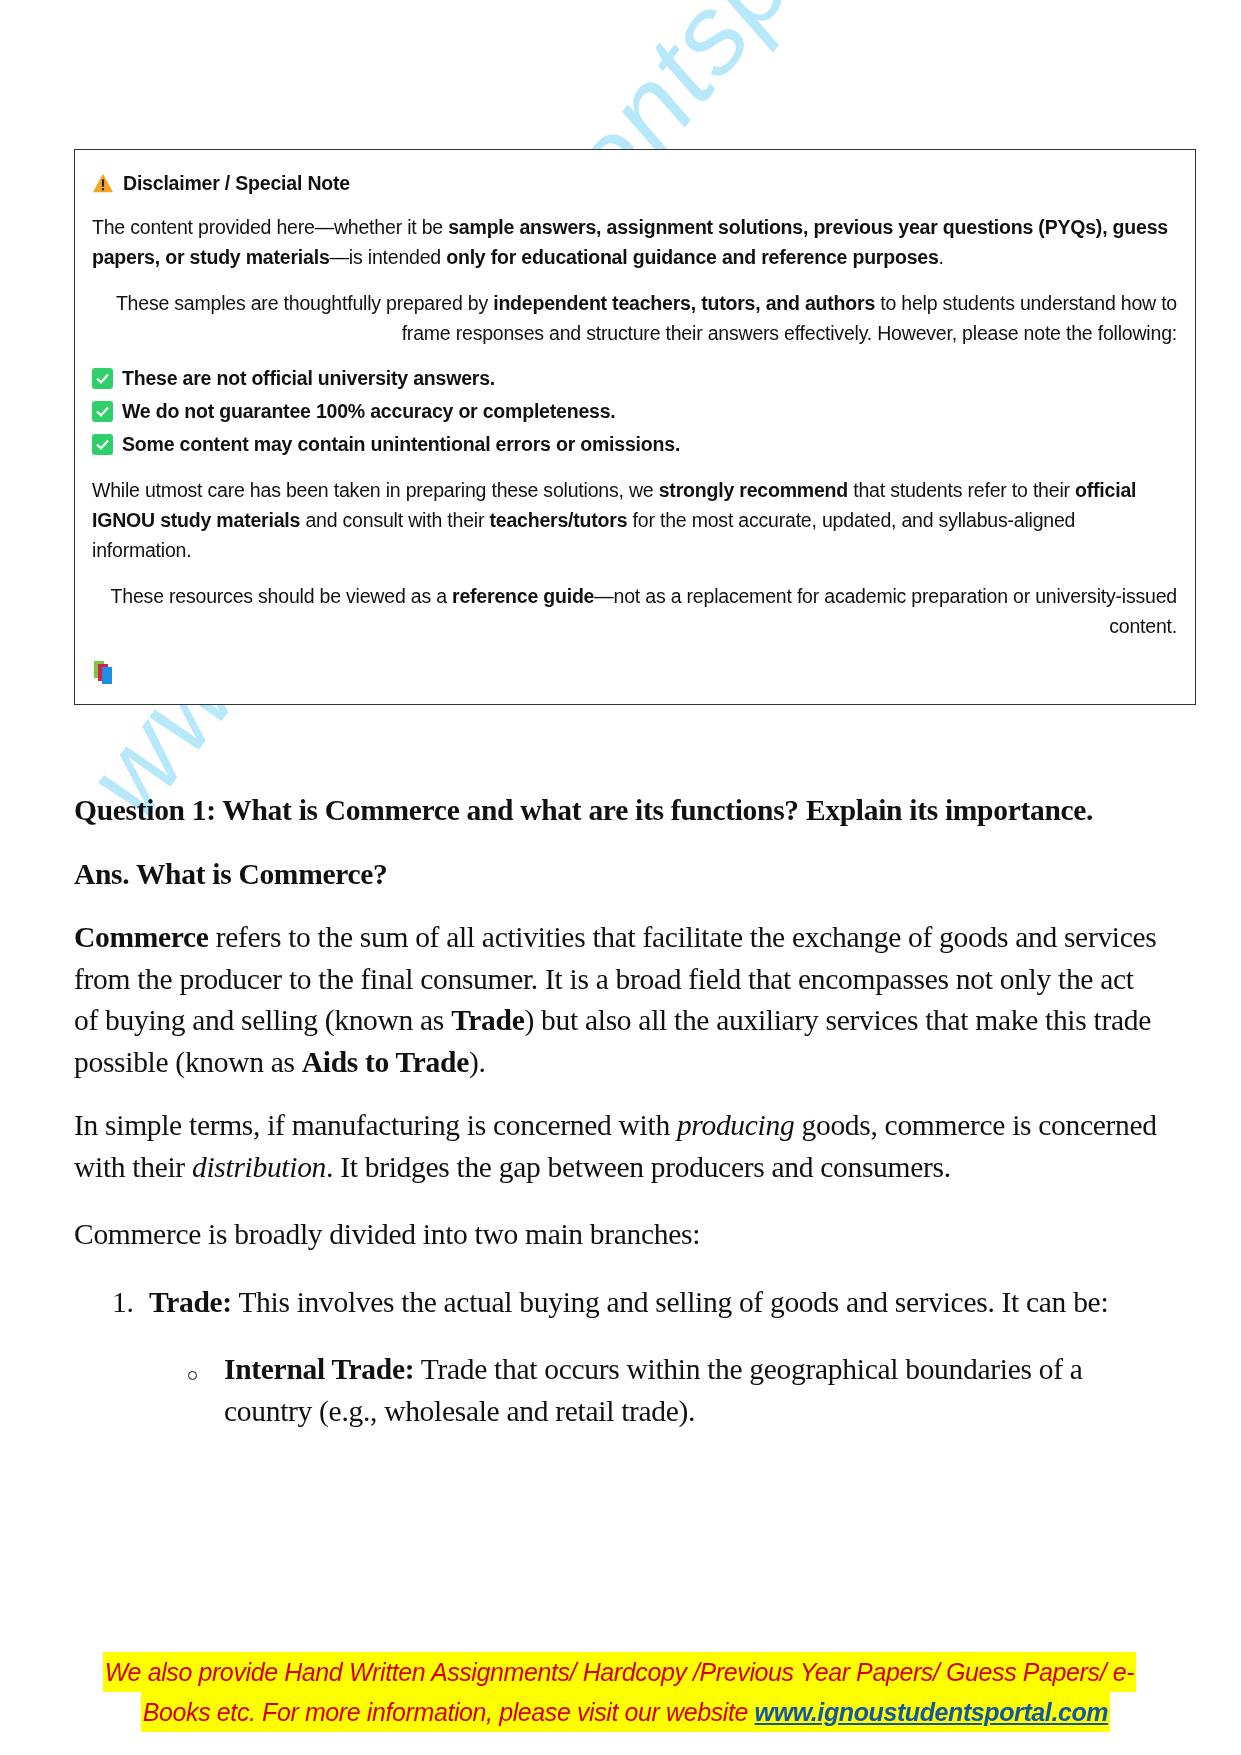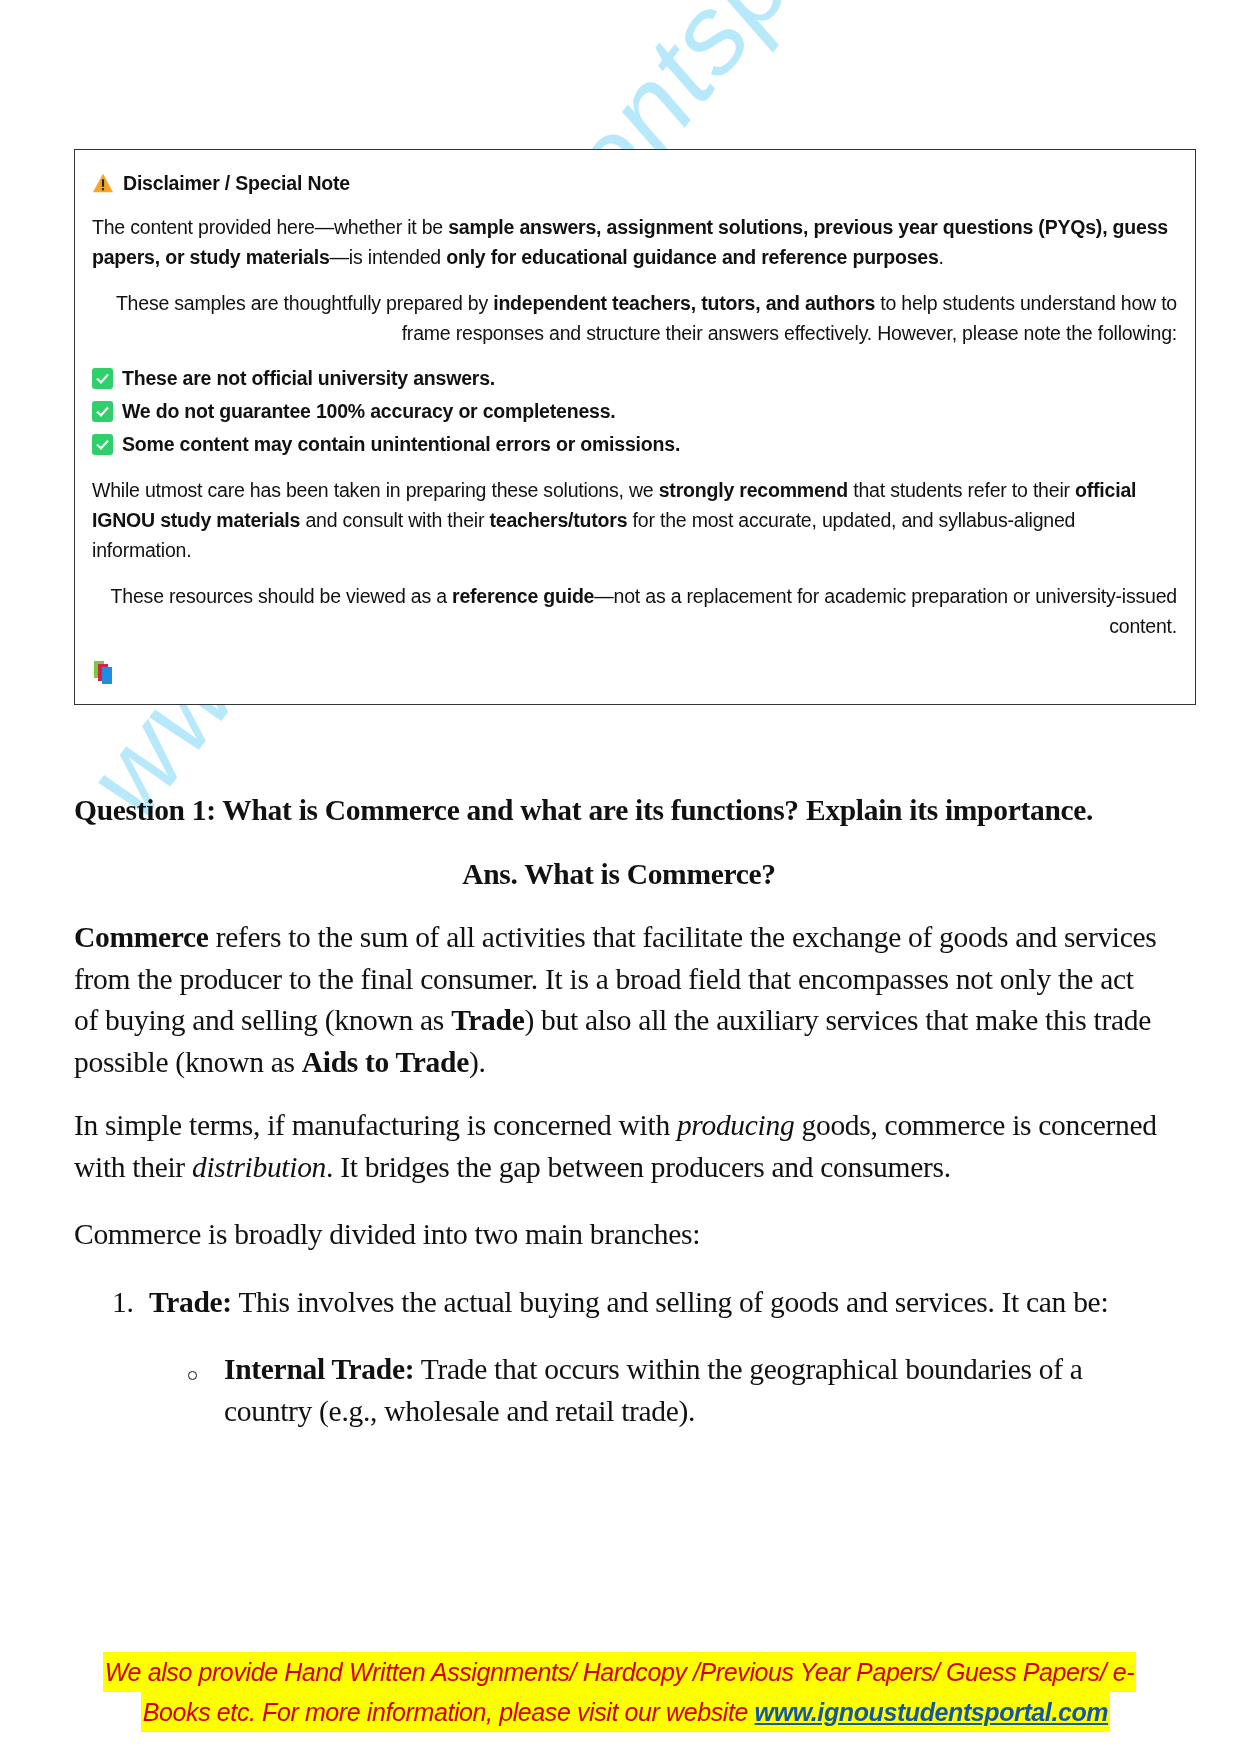--- a/index.html
+++ b/index.html
@@ -34,21 +34,21 @@
   .b2 { left: 6px; top: 4px; background: #d6204e; }
   .b3 { left: 10px; top: 7px; background: #1e8fe0; }
 
   
   .content {
     position: absolute; left: 74px; top: 789px; width: 1090px;
     font-family: "Liberation Serif", "DejaVu Serif", serif; color: #111;
     font-size: 29.5px; letter-spacing: -0.3px;
   }
   .q-title { font-weight: bold; line-height: 42px; margin: 0; }
-  .ans-head { font-weight: bold; margin: 22px 0 0 0; line-height: 42px; text-align: center; }
+  .ans-head { font-weight: bold; margin: 22px 0 0 0; line-height: 42px; }
   .para { margin: 22px 0 0 0; line-height: 41.5px; }
   .para.tight { margin-top: 26px; }
   .numbered { margin: 26px 0 0 0; padding: 0; list-style: none; }
   .numbered li { position: relative; padding-left: 75px; line-height: 41.5px; }
   .numbered .num { position: absolute; left: 38px; top: 0; }
   .sublist { margin: 26px 0 0 0; padding: 0; list-style: none; }
   .sublist li { position: relative; padding-left: 150px; line-height: 41.5px; }
   .sublist .bullet {
     position: absolute; left: 114px; top: 22px; width: 7px; height: 7px;
     border: 1.3px solid #111; border-radius: 50%;

